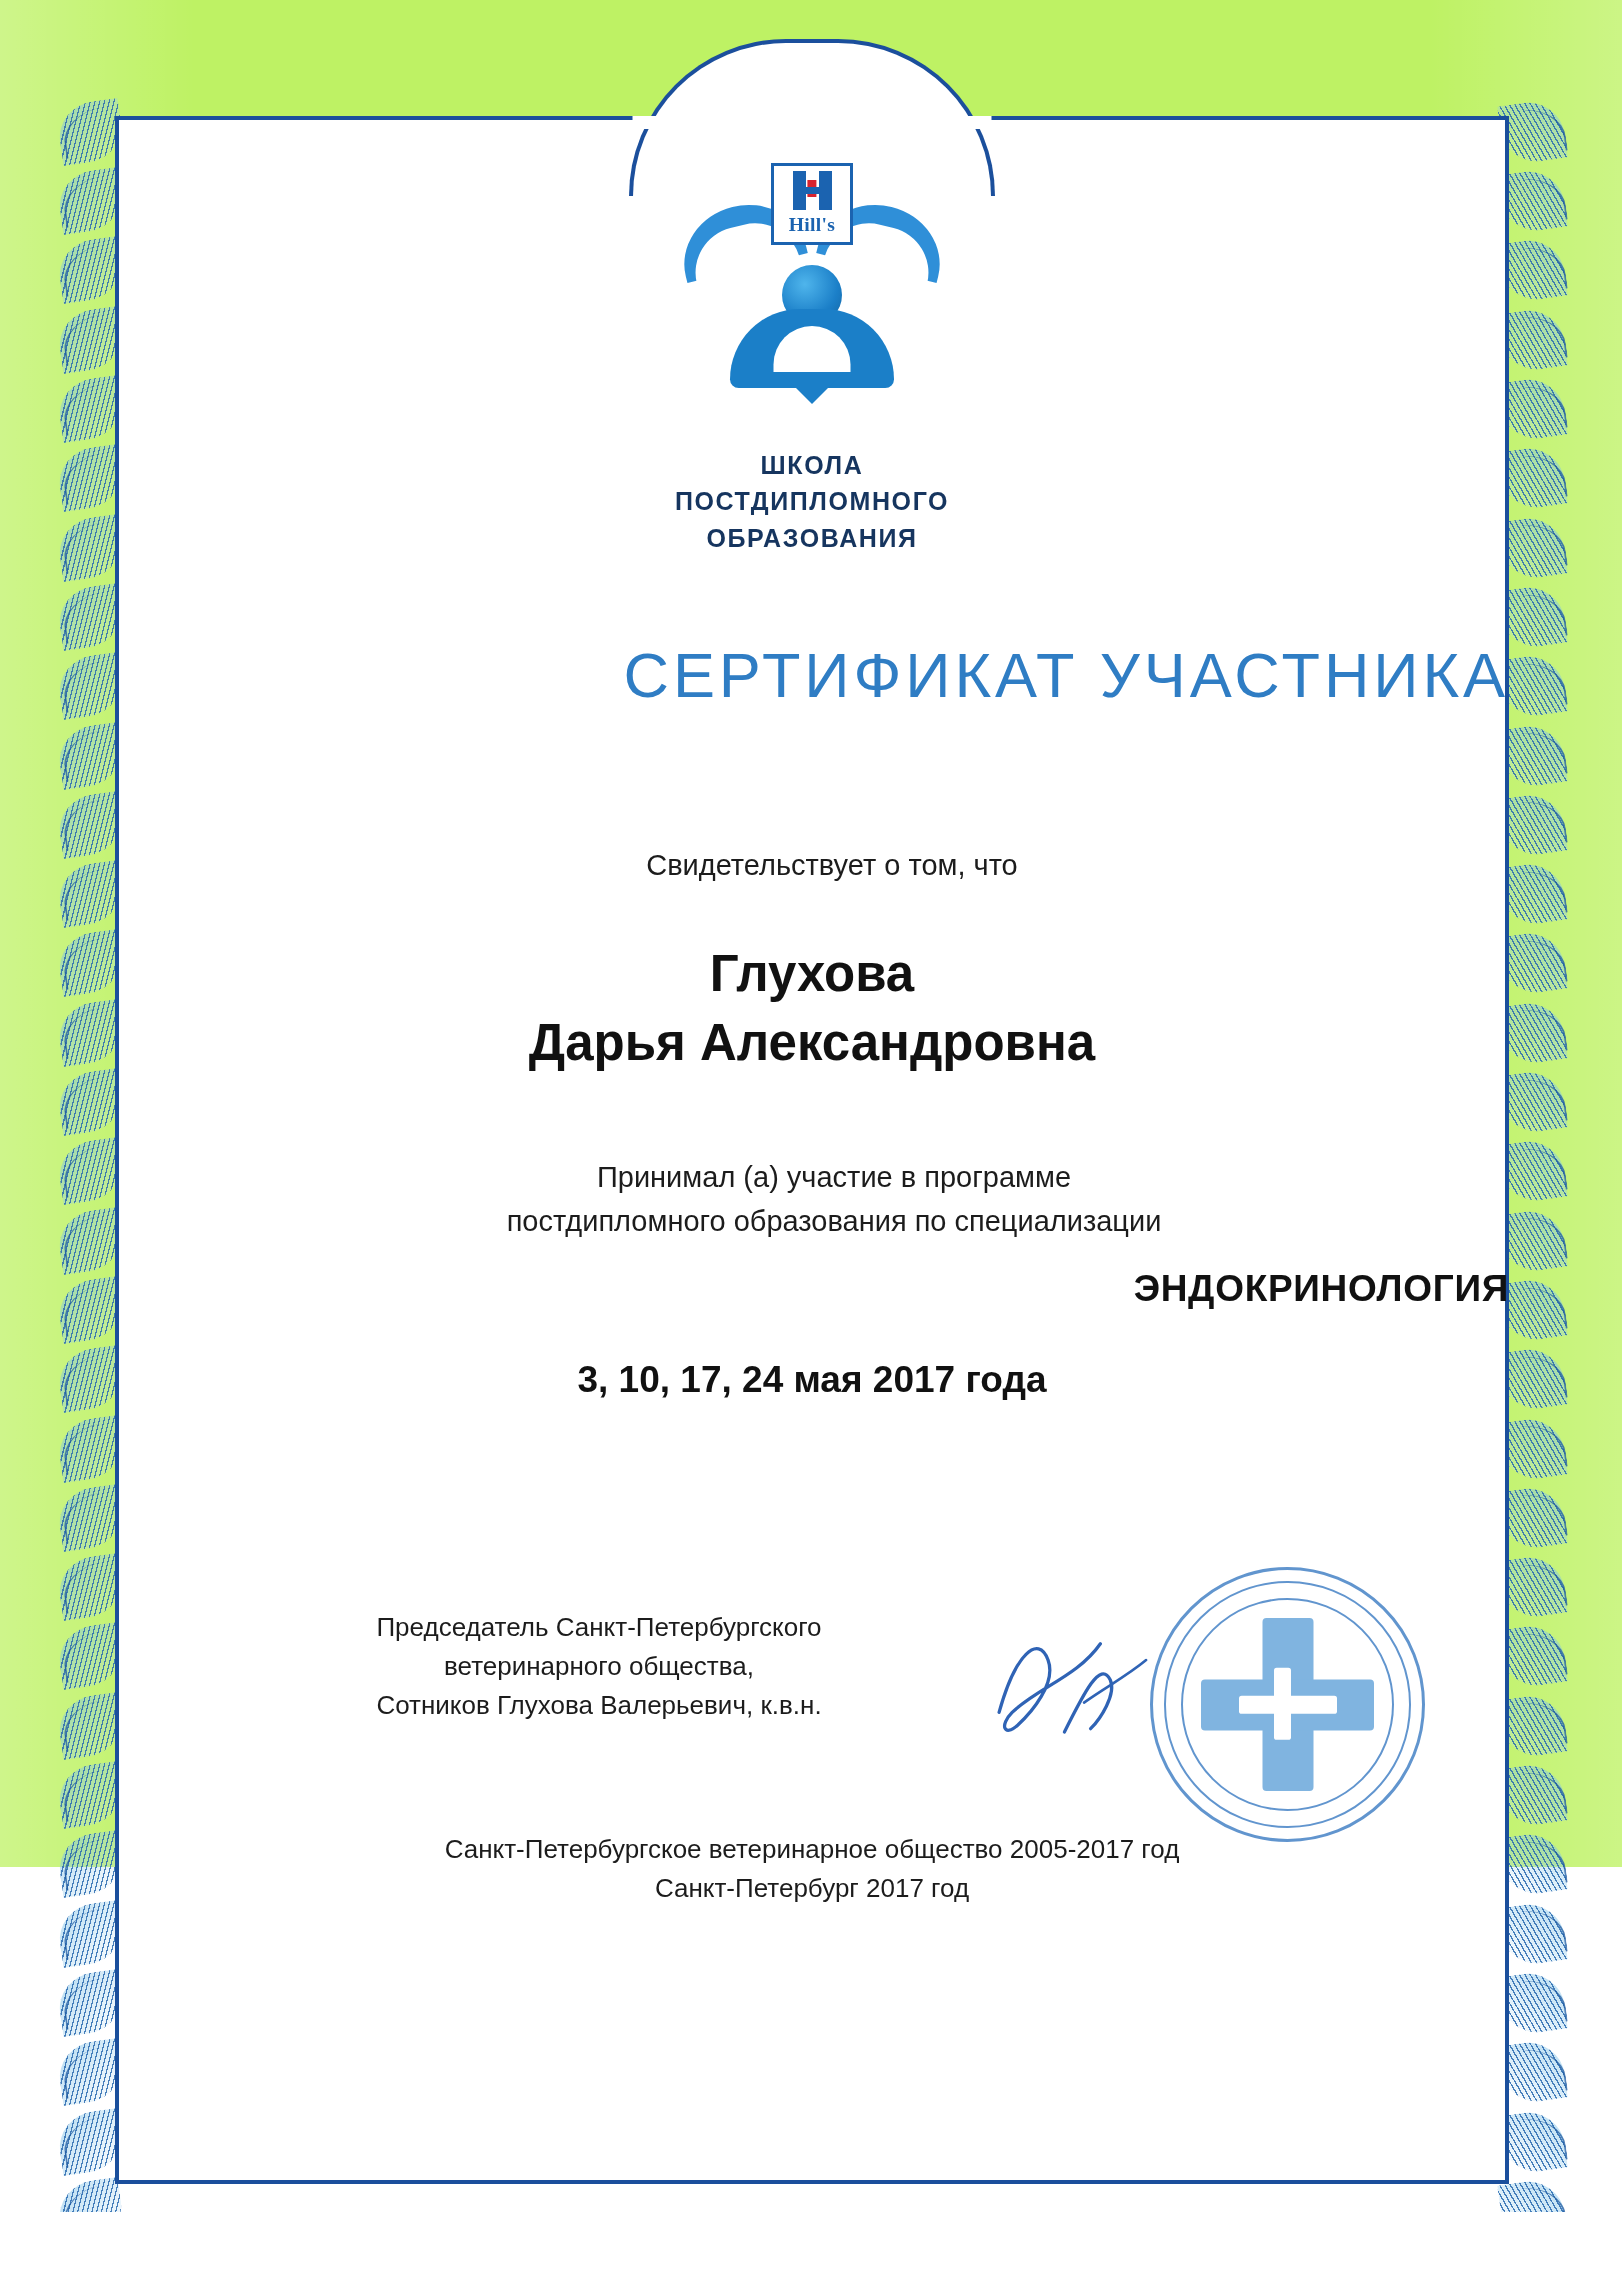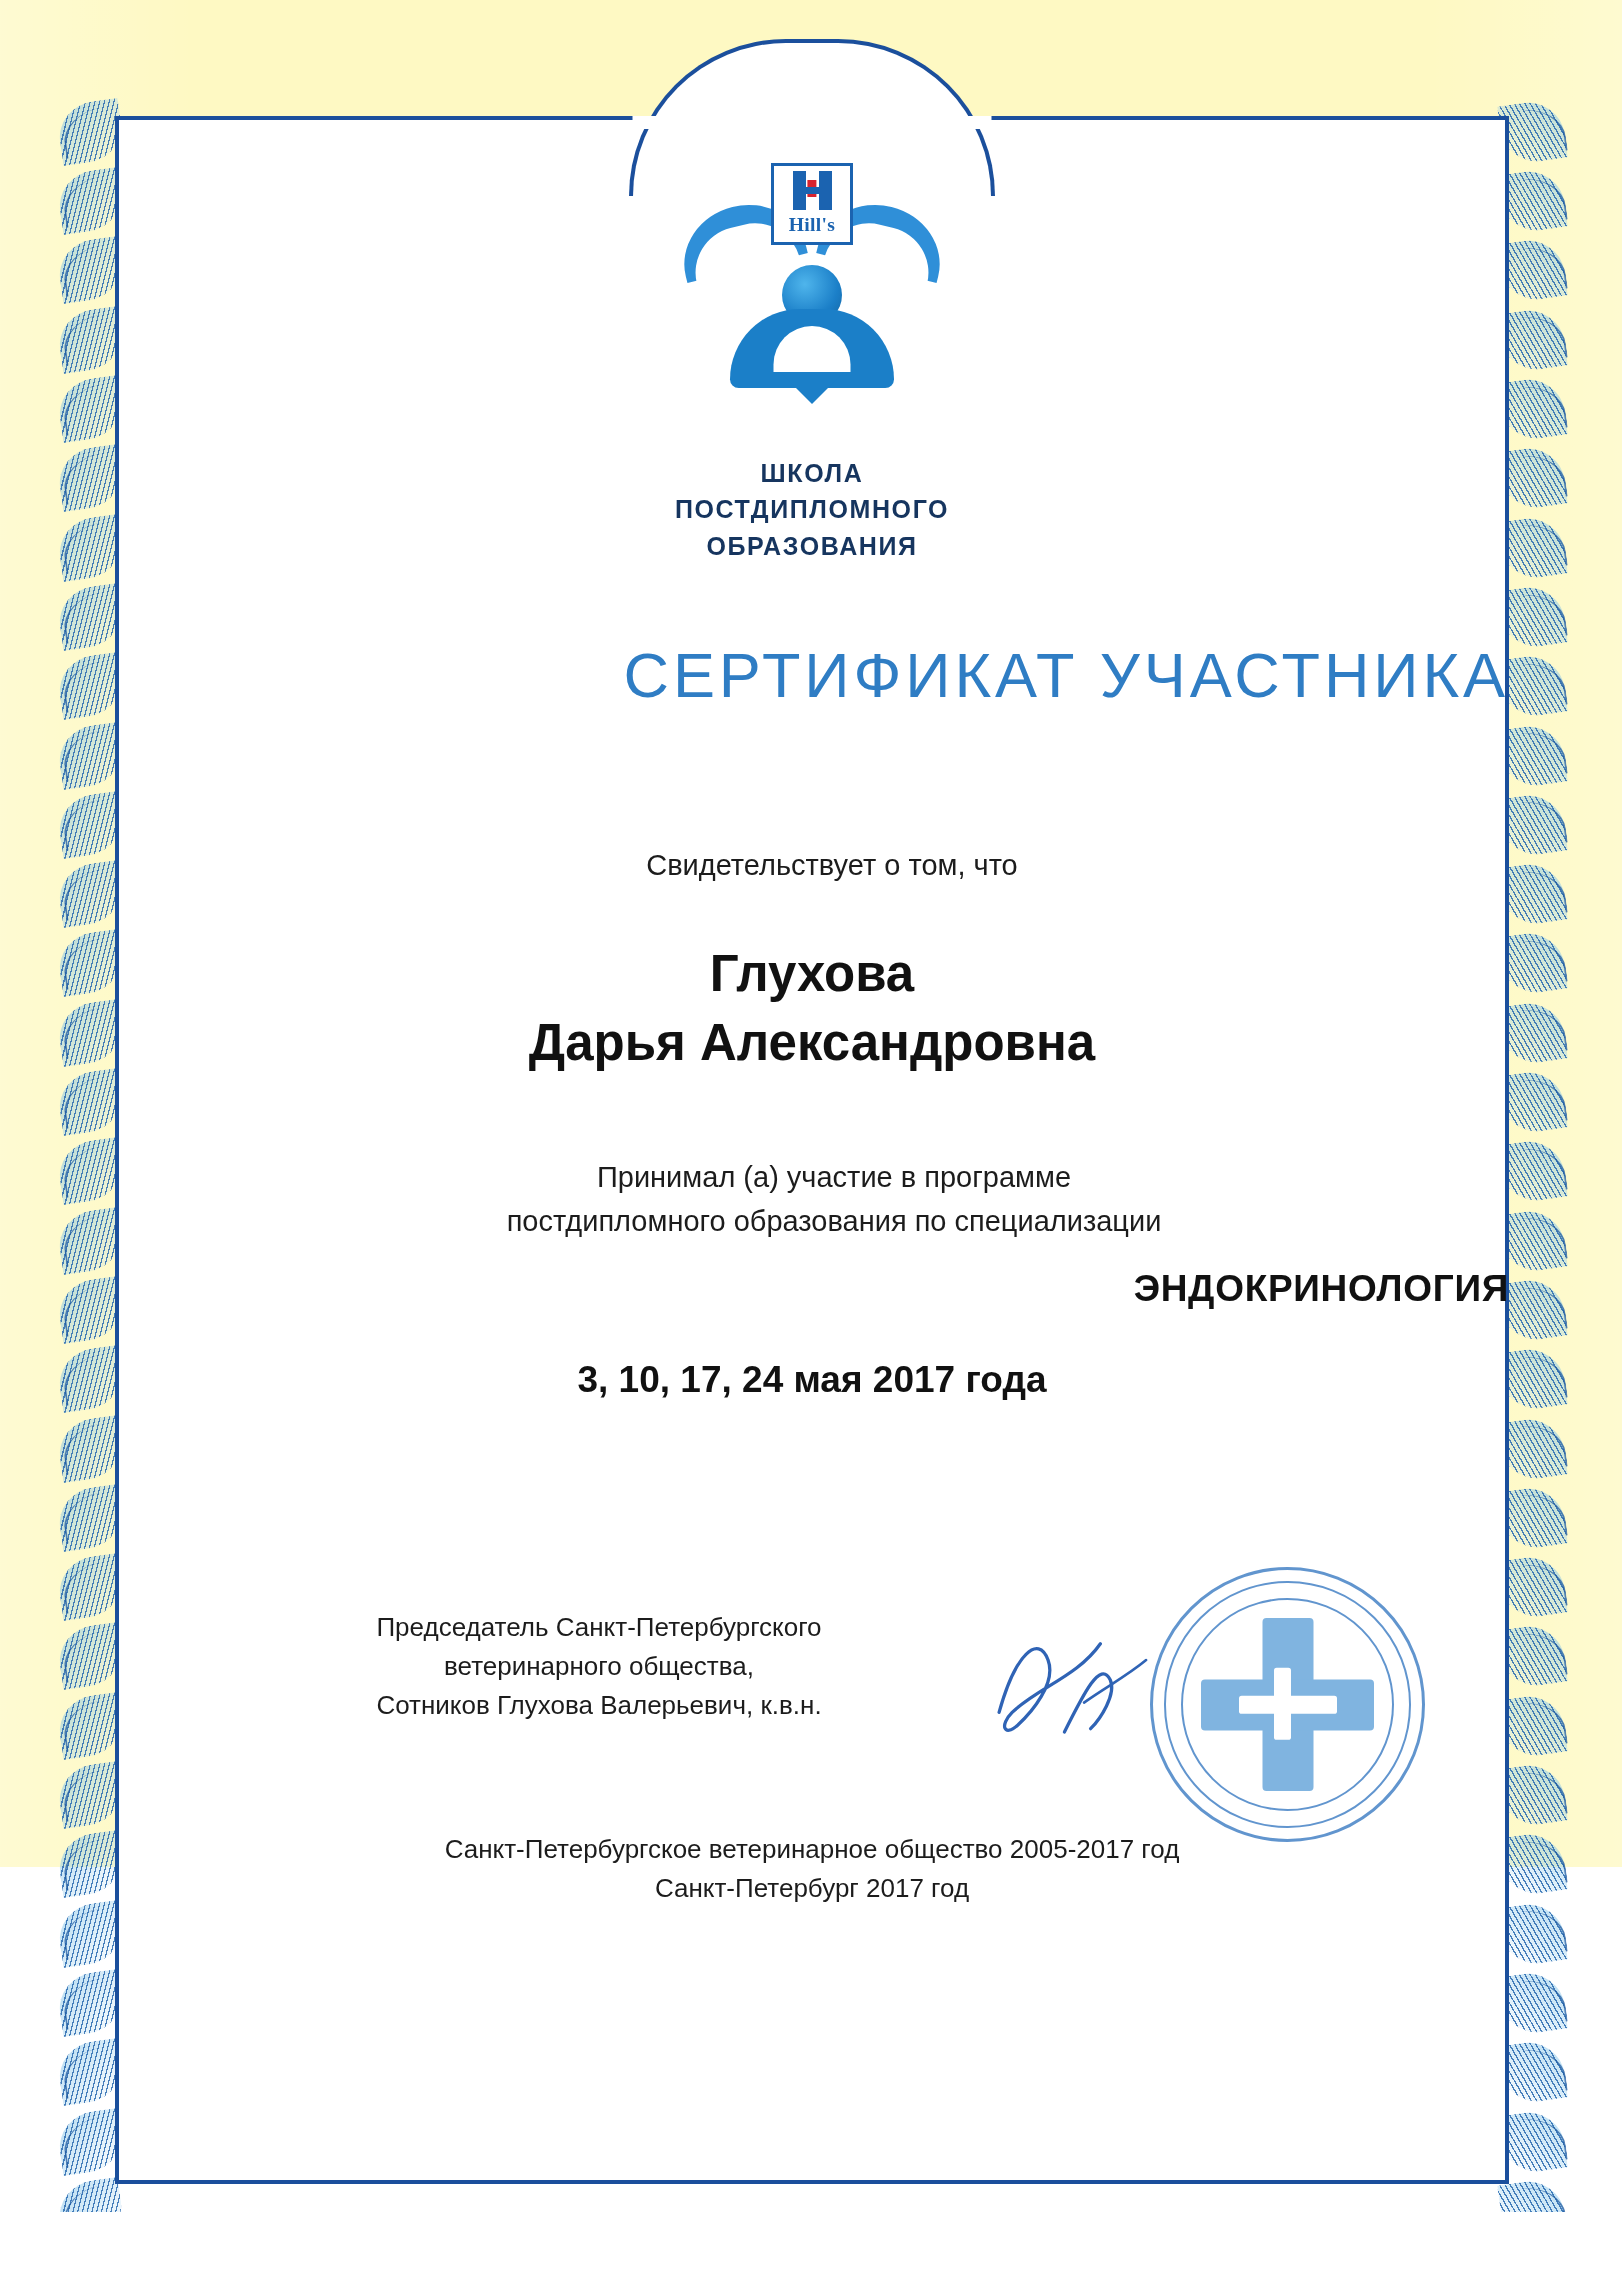--- a/index.html
+++ b/index.html
@@ -12,21 +12,21 @@
     height: 2295px;
     font-family: "Liberation Sans", sans-serif;
     overflow: hidden;
   }
 
   
   .page {
     position: relative;
     width: 1623px;
     height: 1867px;
-    background: #fef9c3;
+    background: #bef264;
     box-sizing: border-box;
   }
   
   .page::before {
     content: "";
     position: absolute;
     inset: 0;
     background: linear-gradient(90deg, rgba(255,255,255,0.25) 0%, rgba(255,255,255,0.0) 12%,
                 rgba(255,255,255,0.0) 88%, rgba(255,255,255,0.22) 100%);
     pointer-events: none;
@@ -239,21 +239,21 @@
     left: 50%;
     transform: translateX(-50%);
     top: 171px;
     width: 77px;
     height: 46px;
     background: #ffffff;
     border-radius: 39px 39px 0 0;
   }
 
   .school-lines {
-    margin-top: 19px;
+    margin-top: 11px;
     text-align: center;
     color: #16355f;
     font-weight: bold;
     font-size: 25px;
     letter-spacing: 1.6px;
     line-height: 1.45;
   }
 
   
   .cert-title {

